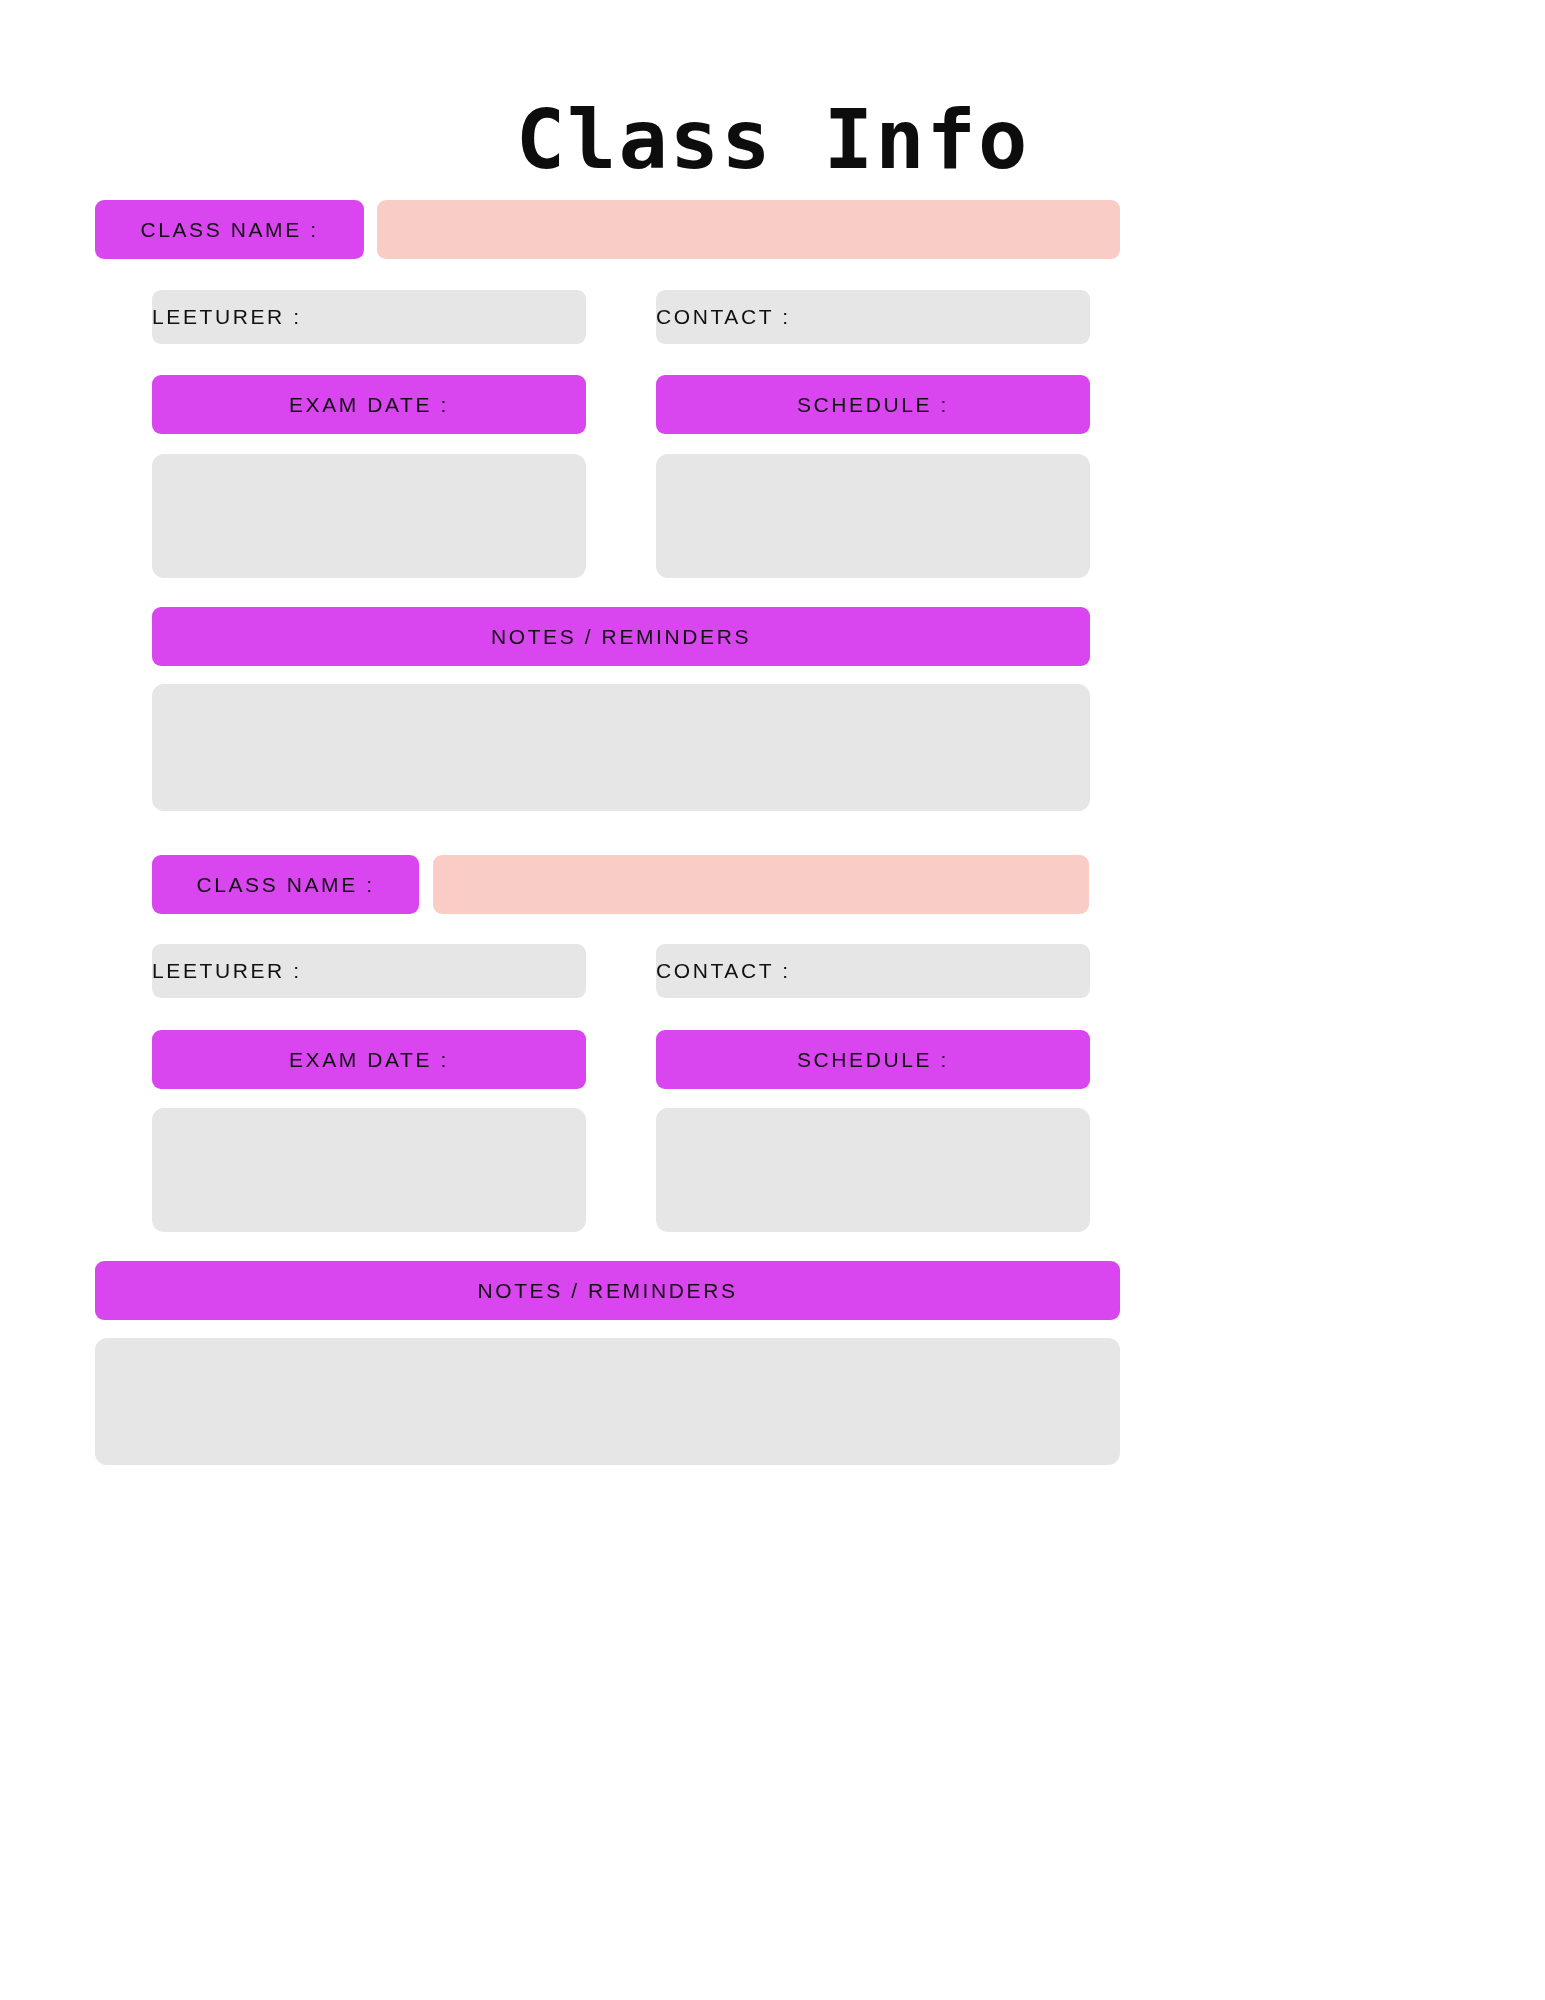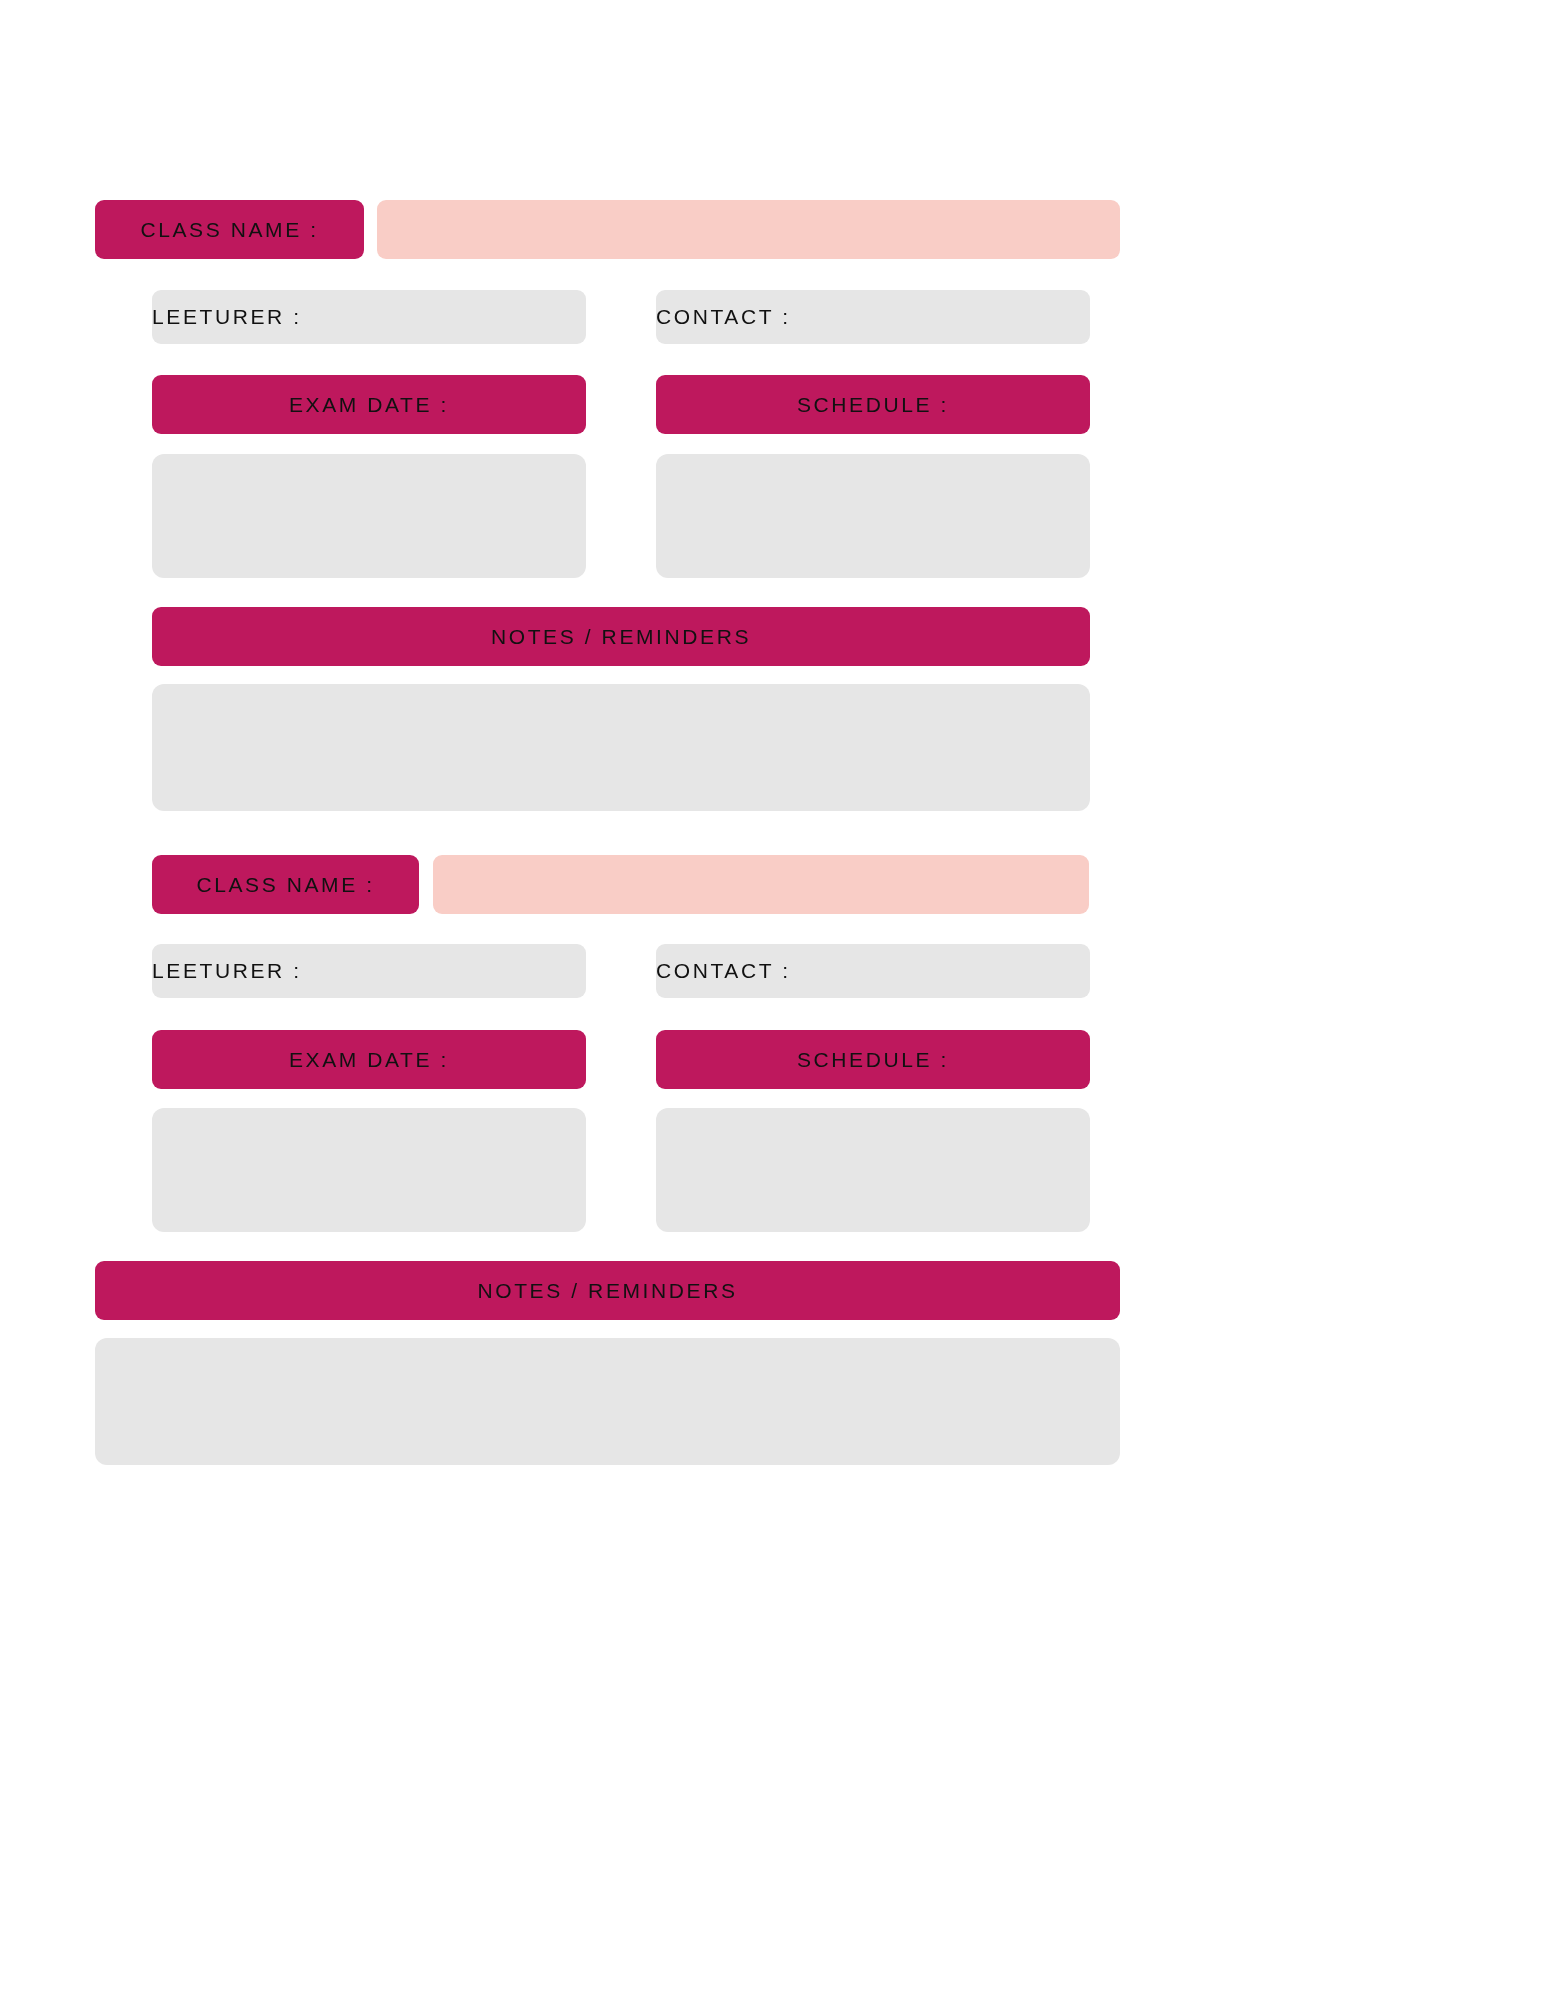--- a/index.html
+++ b/index.html
@@ -44,39 +44,40 @@
     border-radius: 9px;
     display: flex;
     align-items: center;
     color: #111111;
     font-size: 21px;
     letter-spacing: 2.6px;
     font-weight: 400;
     white-space: nowrap;
   }
 
-  .bar.pink     { background: #be185d; }
+  .bar.pink     { background: #d946ef; }
   .bar.lightpink{ background: #F9CDC6; }
   .bar.gray     { background: #E6E6E6; }
 
   .bar.center { justify-content: center; }
   .bar.left   { justify-content: flex-start; }
 
   
   .boxfield {
     position: absolute;
     border-radius: 12px;
     background: #E6E6E6;
   }
 </style>
 </head>
 <body>
 
 <div class="page">
 
+  <div class="page-title">Class Info</div>
 
   <div class="bar pink center" style="left:95px; top:200px; width:269px; height:59px;">CLASS NAME :</div>
 
   <div class="bar lightpink left" style="left:377px; top:200px; width:743px; height:59px;"></div>
 
   <div class="bar gray left" style="left:152px; top:290px; width:434px; height:54px;">LEETURER :</div>
 
   <div class="bar gray left" style="left:656px; top:290px; width:434px; height:54px;">CONTACT :</div>
 
   <div class="bar pink center" style="left:152px; top:375px; width:434px; height:59px;">EXAM DATE :</div>

